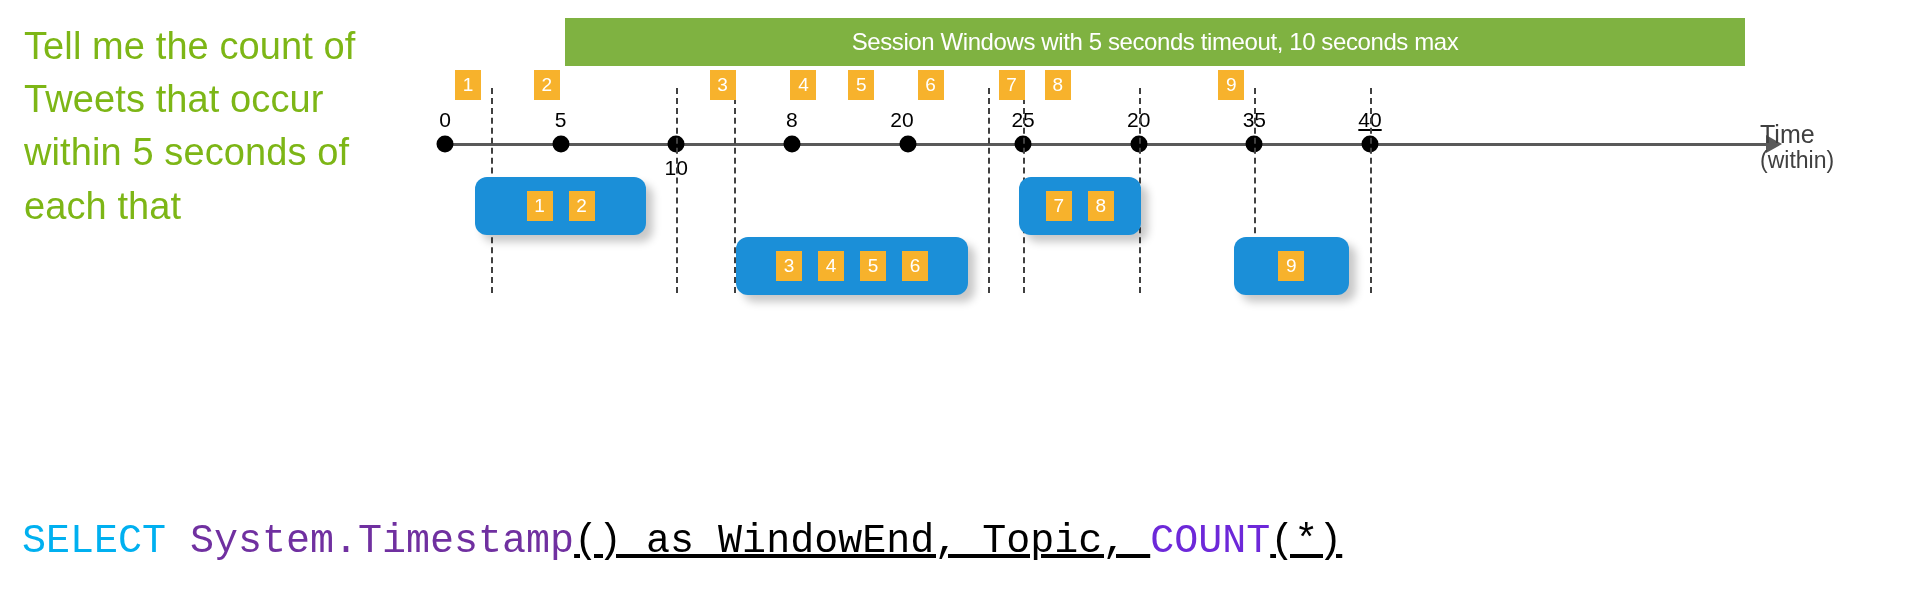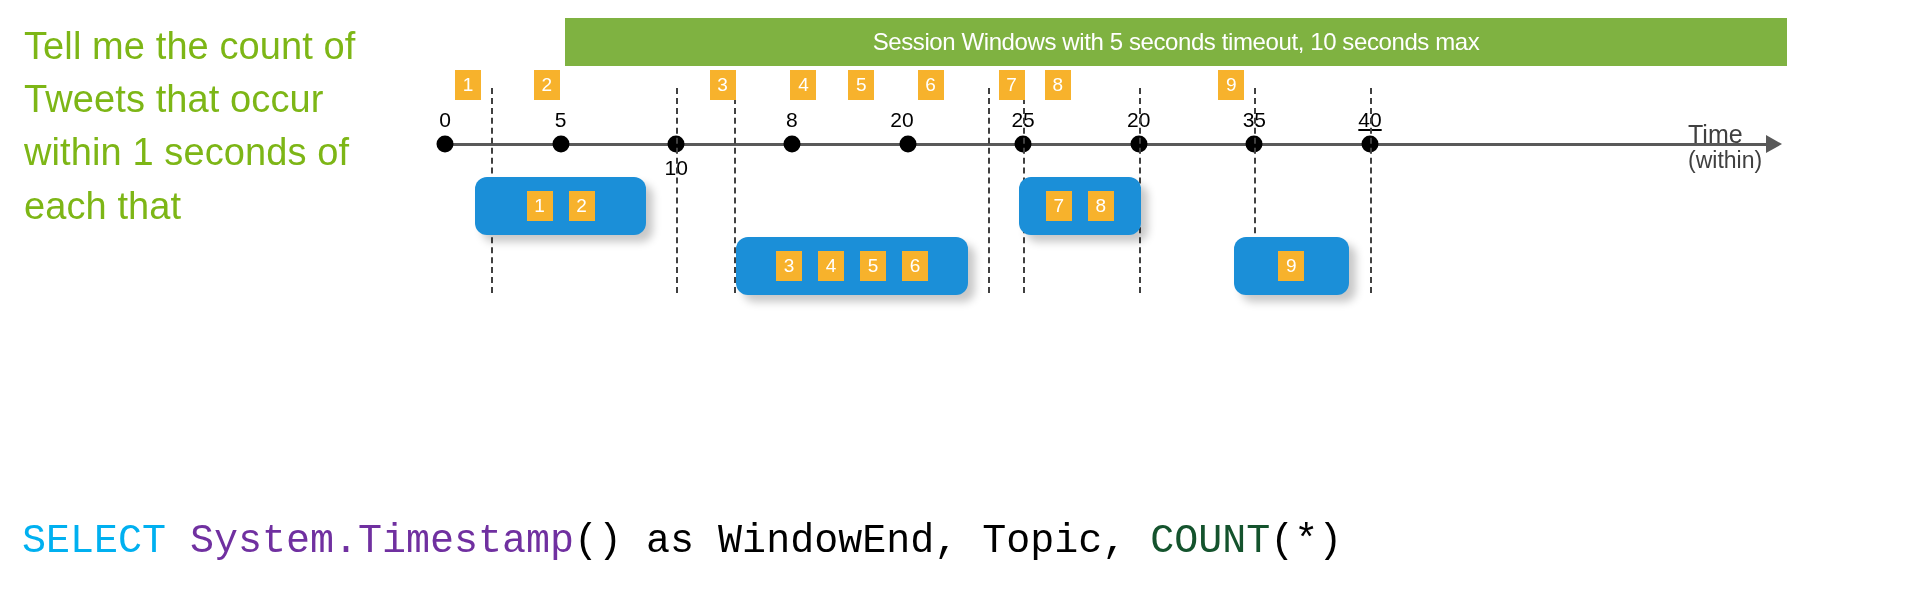--- a/index.html
+++ b/index.html
@@ -23,21 +23,20 @@
   }
   #prompt .pline{display:block;white-space:nowrap;}
 
   
   #diagram{position:absolute;left:0;top:0;width:1912px;height:330px;}
 
   
   #title-bar{
     position:absolute;left:565px;top:18px;width:1180px;height:48px;
     background:#7FB241;
-    padding-left:42px;
   }
   #title-bar .tbl{
     position:absolute;left:0;right:0;top:50%;transform:translateY(-50%);
     text-align:center;color:#ffffff;font-size:24px;
     font-family:"Liberation Sans",sans-serif;
     letter-spacing:-0.4px;
   }
 
   
   #axis-line{
@@ -59,21 +58,21 @@
   }
   .axis-dot{
     position:absolute;width:17px;height:17px;border-radius:50%;
     background:#000000;transform:translate(-50%,-50%);
   }
   .vline{
     position:absolute;width:0;
     border-left:2px dashed #404040;
   }
   #time-label{
-    position:absolute;left:1688px;top:120px;
+    position:absolute;left:1760px;top:120px;
     color:#404040;font-size:25px;line-height:1.12;
     font-family:"Liberation Sans",sans-serif;
     white-space:nowrap;
   }
   #time-label .sub{font-size:23px;display:block;}
 
   
   .evt{
     position:absolute;
     background:#F7B22C;
@@ -102,32 +101,32 @@
   
   #sql{
     position:absolute;left:22px;top:404px;
     font-family:"Liberation Mono",monospace;
     font-size:40px;line-height:1.38;
     color:#000000;
     white-space:pre;
   }
   #sql .kw{color:#00B0F0;}
   #sql .fn{color:#7030A0;}
-  #sql .id{color:#000000;}
+  #sql .id{color:#000000;text-decoration:underline;}
   #sql .line{display:block;}
 </style>
 </head>
 <body>
 
 <div id="stage">
 
   <div id="prompt" style="color: rgb(125, 182, 22);">
       <span class="pline">Tell me the count of</span>
       <span class="pline">Tweets that occur</span>
-      <span class="pline">within 1 seconds of</span>
+      <span class="pline">within 5 seconds of</span>
       <span class="pline">each that</span>
     </div>
 
   <div id="diagram">
 
     <div id="title-bar" style="background: rgb(127, 178, 65);">
       <div class="tbl">Session Windows with 5 seconds timeout, 10 seconds max</div>
     </div>
 
     <div id="axis-line"></div>
@@ -196,18 +195,18 @@
           <div class="evt inner" style="background: rgb(247, 178, 44);">7</div>
           <div class="evt inner" style="background: rgb(247, 178, 44);">8</div>
         </div>
         <div class="session" style="left: 1233.56px; width: 115.625px; top: 237px; height: 58px; background: rgb(27, 143, 216);">
           <div class="evt inner" style="background: rgb(247, 178, 44);">9</div>
         </div>
       </div>
   </div>
 
   <div id="sql">
-    <span class="line" id="sqlline1"><span class="kw" style="color: rgb(0, 176, 240);">SELECT </span><span class="fn" style="color: rgb(112, 48, 160);">System.Timestamp</span><span class="id" style="color: rgb(0, 0, 0);">() as WindowEnd, Topic, </span><span class="fn" style="color: #14532d;">COUNT</span><span class="id" style="color: rgb(0, 0, 0);">(*)</span></span>
+    <span class="line" id="sqlline1"><span class="kw" style="color: rgb(0, 176, 240);">SELECT </span><span class="fn" style="color: rgb(112, 48, 160);">System.Timestamp</span><span class="id" style="color: rgb(0, 0, 0);">() as WindowEnd, Topic, </span><span class="fn" style="color: #6d28d9;">COUNT</span><span class="id" style="color: rgb(0, 0, 0);">(*)</span></span>
     
     
   </div>
 
 </div>
 
 </body></html>

